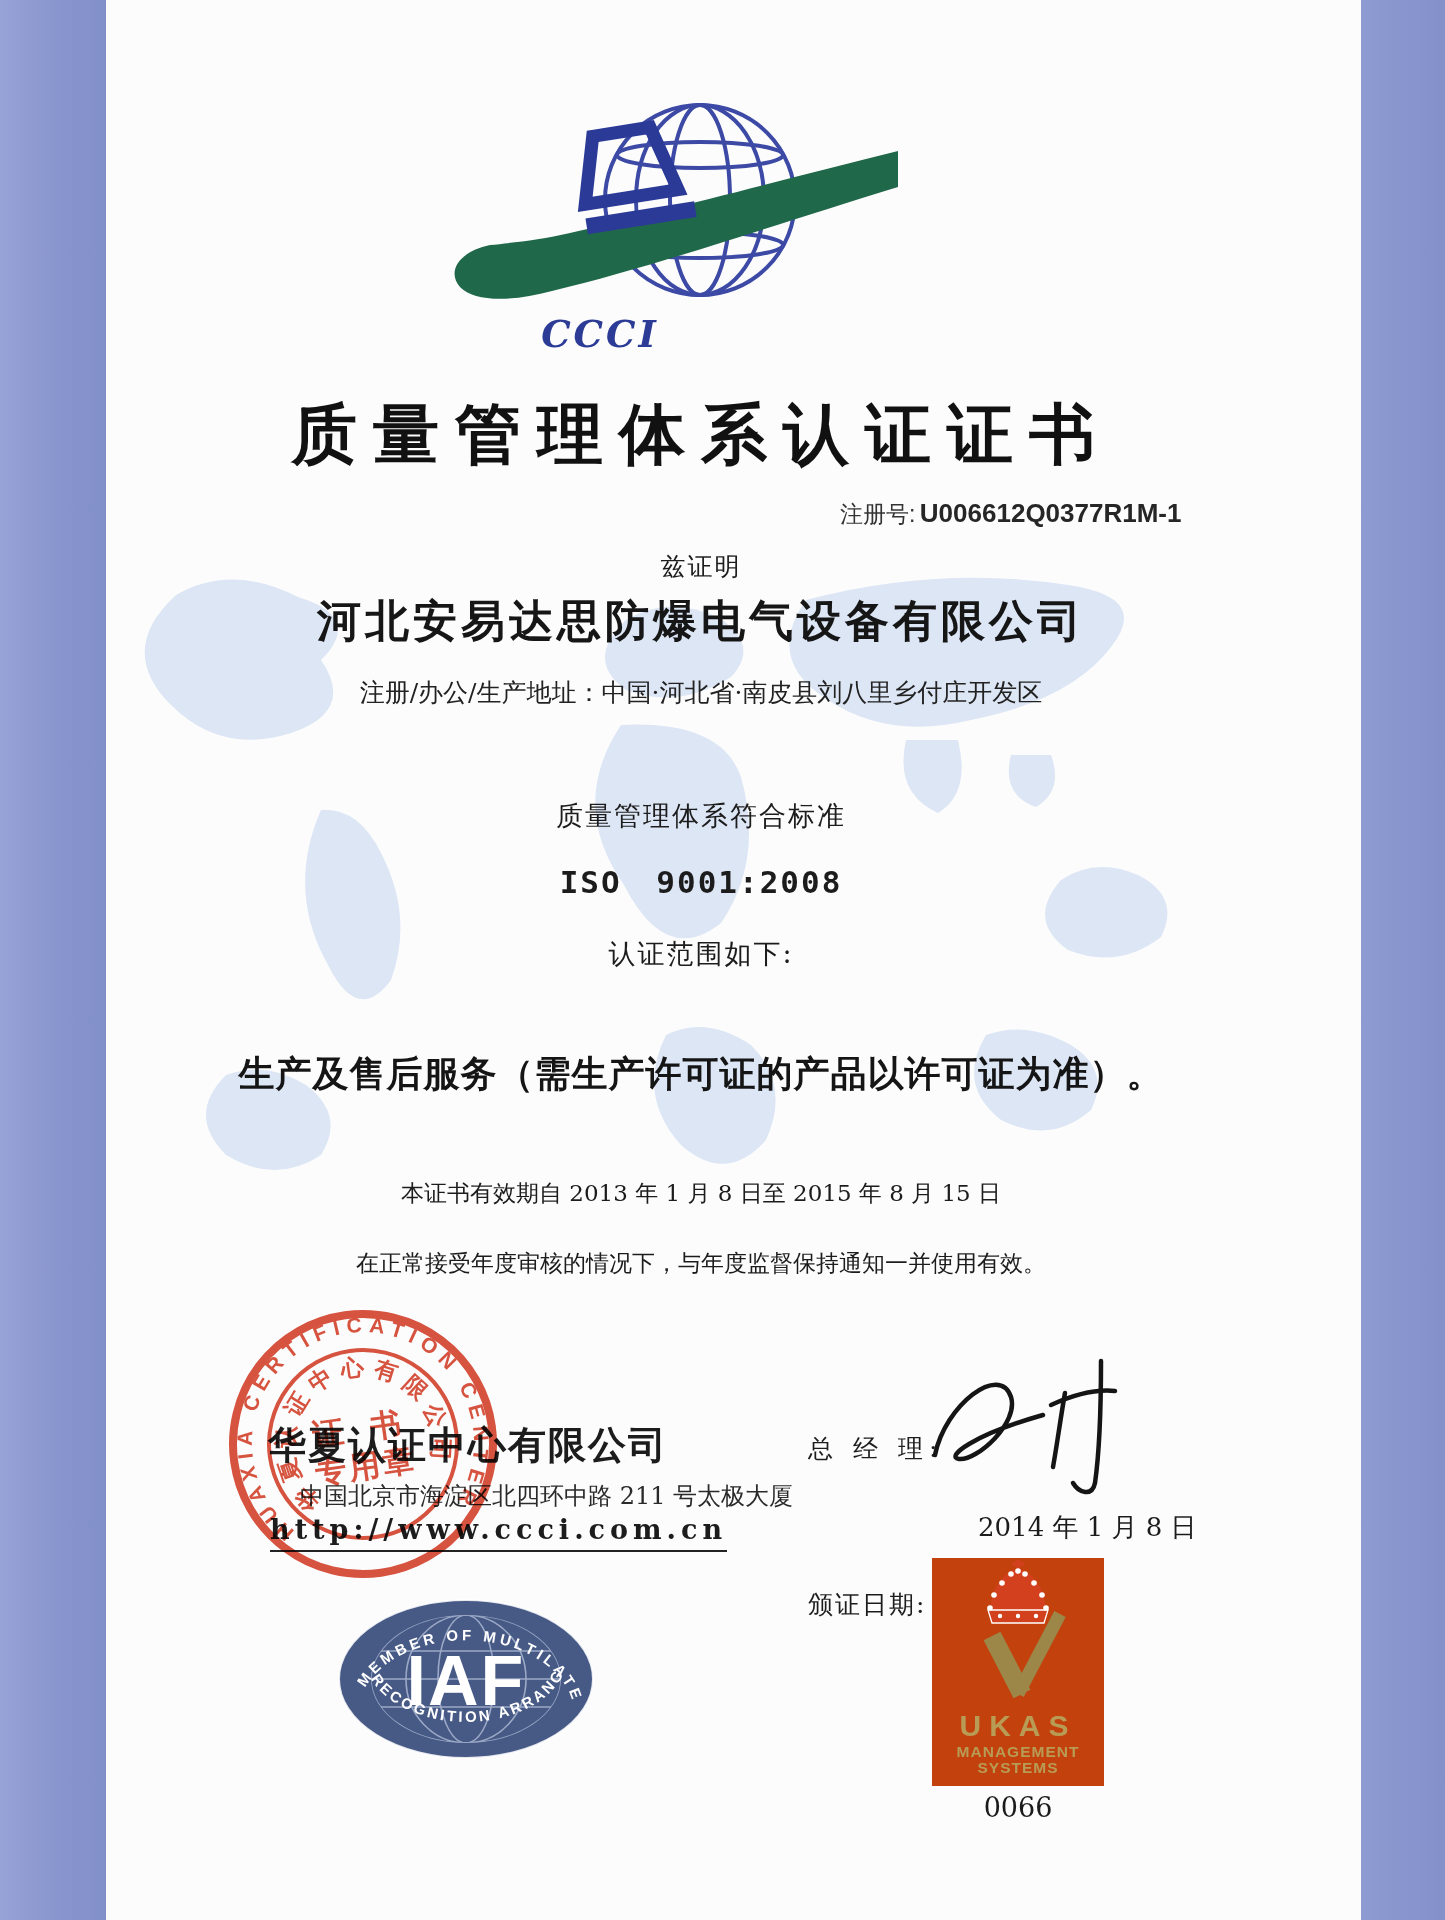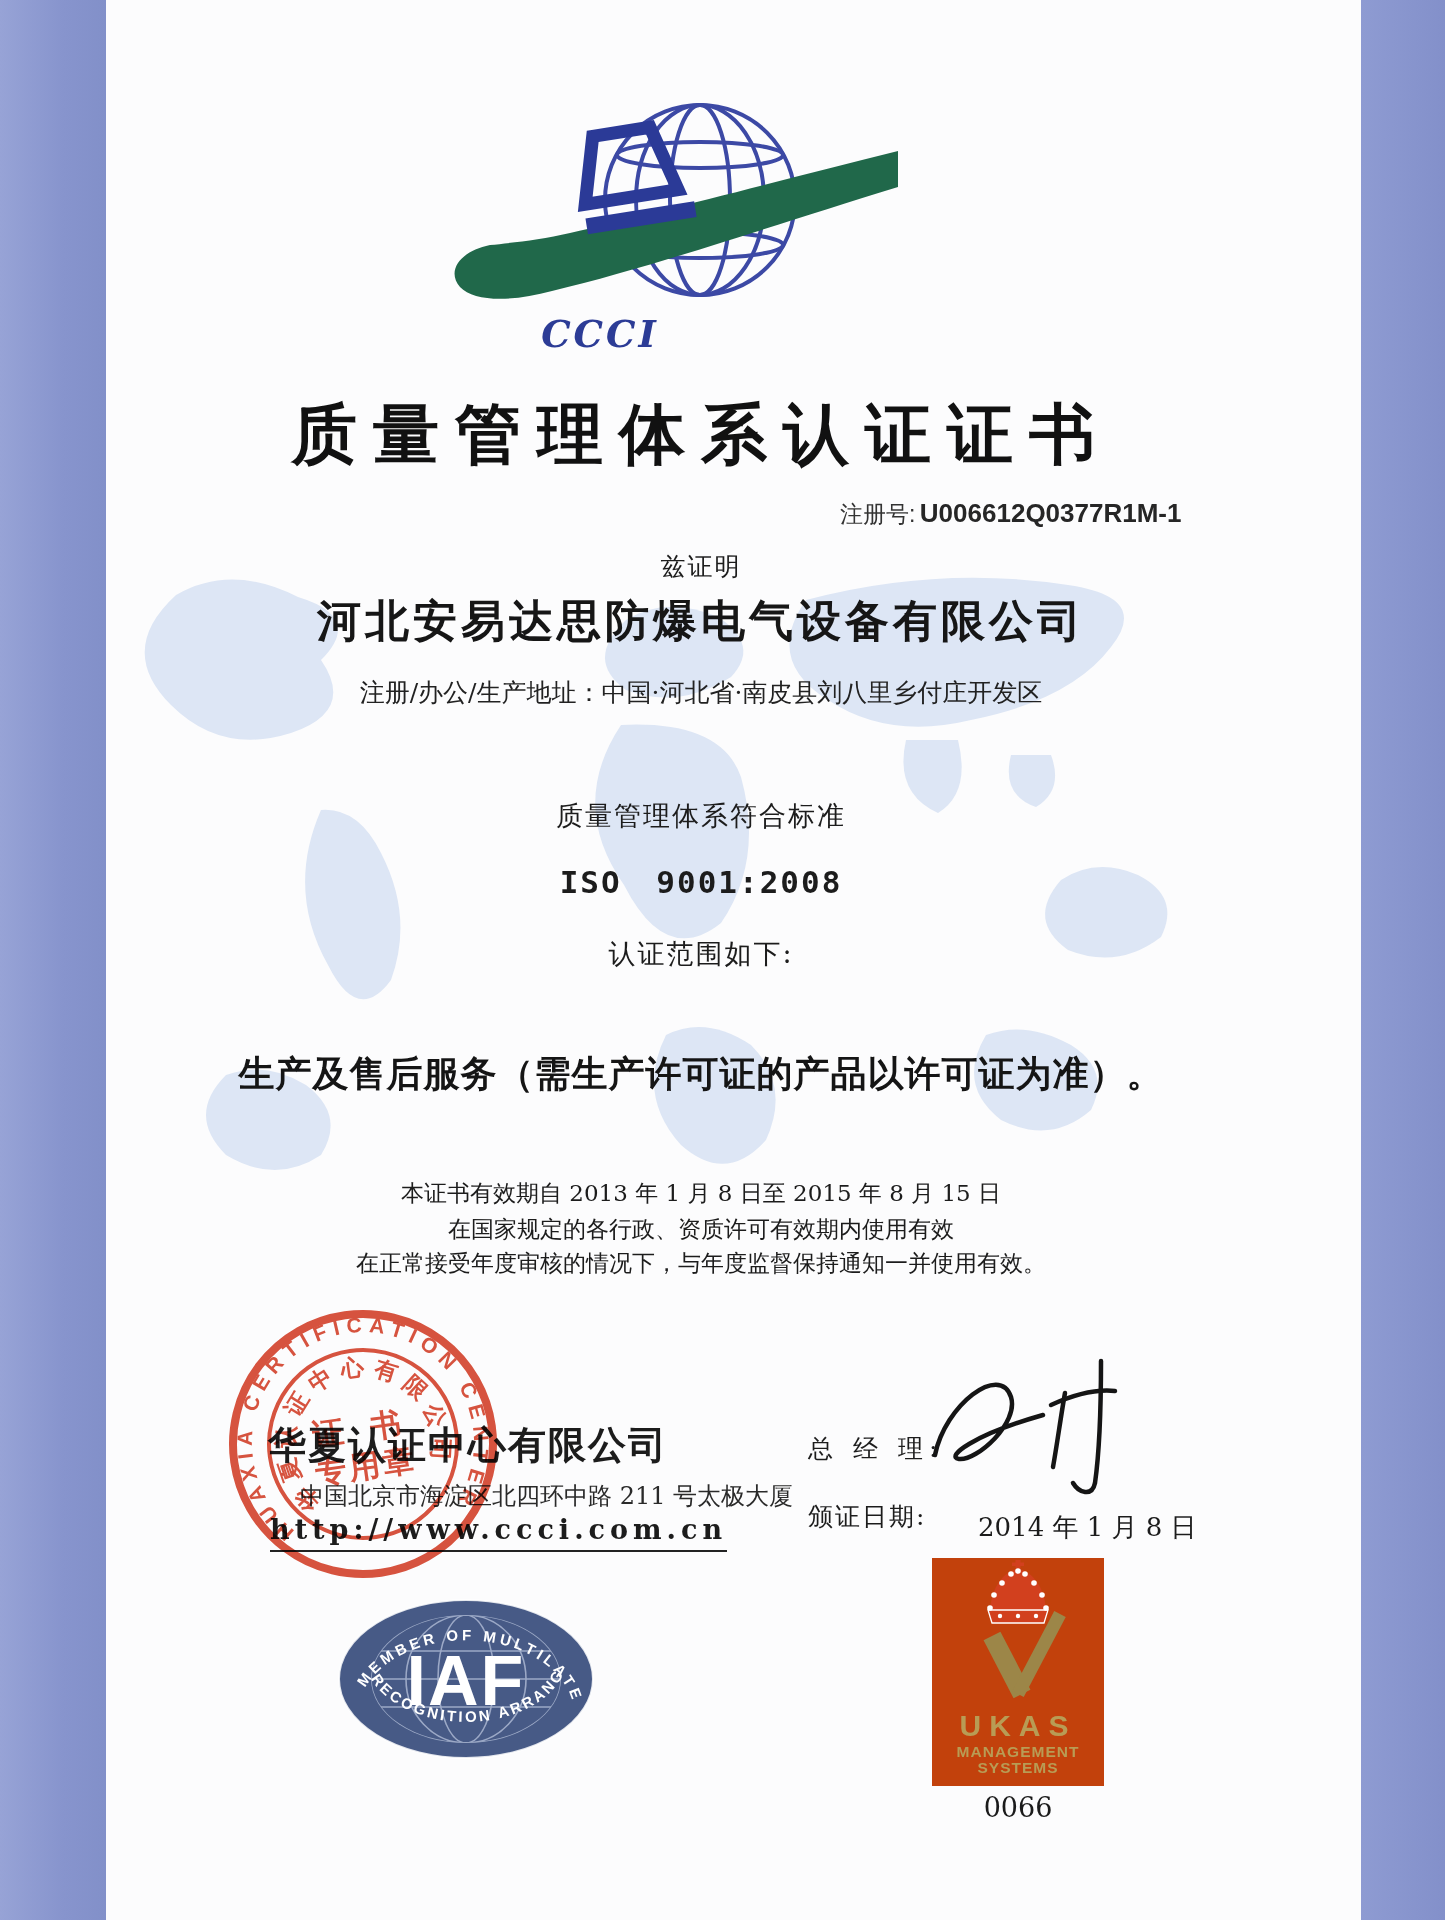--- a/index.html
+++ b/index.html
@@ -76,37 +76,36 @@
   <div class="cwrap serif" style="top:550px;font-size:25px;letter-spacing:2px;">兹证明</div>
   <div class="cwrap serif company-name" style="top:592px;">河北安易达思防爆电气设备有限公司</div>
   <div class="cwrap serif body-line" style="top:676px;font-size:25px;">注册/办公/生产地址：中国·河北省·南皮县刘八里乡付庄开发区</div>
 
   <div class="cwrap serif" style="top:798px;font-size:27px;letter-spacing:2px;">质量管理体系符合标准</div>
   <div class="cwrap mono" style="top:864px;font-size:31px;font-weight:bold;letter-spacing:2px;word-spacing:14px;">ISO 9001:2008</div>
   <div class="cwrap serif" style="top:936px;font-size:27px;letter-spacing:2px;">认证范围如下:</div>
   <div class="cwrap serif scope" style="top:1050px;">生产及售后服务（需生产许可证的产品以许可证为准）。</div>
 
   <div class="cwrap serif" style="top:1178px;font-size:23px;">本证书有效期自 2013 年 1 月 8 日至 2015 年 8 月 15 日</div>
-  <div class="cwrap serif" style="top:1214px;font-size:23px;">在国家规定的各行政、资质许可有效期内使用有效</div>
   <div class="cwrap serif" style="top:1248px;font-size:23px;">在正常接受年度审核的情况下，与年度监督保持通知一并使用有效。</div>
 
   <div class="abs serif" style="left:268px;top:1420px;font-size:38px;font-weight:bold;letter-spacing:2px;white-space:nowrap;">华夏认证中心有限公司</div>
   <div class="abs serif" style="left:300px;top:1480px;font-size:24px;white-space:nowrap;color:#2a2a2a;">中国北京市海淀区北四环中路 211 号太极大厦</div>
   <div class="abs serif url-line" style="left:270px;top:1514px;font-size:27px;white-space:nowrap;">http://www.ccci.com.cn</div>
 
   <div class="abs serif" style="left:808px;top:1432px;font-size:25px;letter-spacing:6px;white-space:nowrap;">总 经 理:</div>
   <svg class="abs" style="left:915px;top:1335px;width:255px;height:165px;" viewBox="0 0 255 165">
     <g fill="none" stroke="#151515" stroke-width="4.5" stroke-linecap="round">
       <path d="M20,120 C30,70 85,28 96,62 C104,88 62,126 44,124 C30,122 58,100 128,80"></path>
       <path d="M150,58 C146,80 142,110 138,132"></path>
       <path d="M136,70 C158,60 182,54 200,56"></path>
       <path d="M186,26 C186,70 184,120 180,148 C177,162 164,158 158,148"></path>
     </g>
   </svg>
-  <div class="abs serif" style="left:808px;top:1500px;font-size:25px;letter-spacing:2px;white-space:nowrap;">颁证日期:</div>
+  <div class="abs serif" style="left:808px;top:1588px;font-size:25px;letter-spacing:2px;white-space:nowrap;">颁证日期:</div>
   <div class="abs serif" style="left:978px;top:1510px;font-size:26px;white-space:nowrap;">2014 年 1 月 8 日</div>
 
   <svg class="abs" style="left:218px;top:1299px;width:290px;height:290px;opacity:.9;mix-blend-mode:multiply;transform:rotate(-8deg);" viewBox="0 0 290 290">
     <g fill="none" stroke="#d5412a">
       <circle cx="145" cy="145" r="130" stroke-width="8"></circle>
       <circle cx="145" cy="145" r="94" stroke-width="4"></circle>
     </g>
     <defs>
       <path id="ringPath" d="M67,223 A111,111 0 1 1 223,223"></path>
       <path id="cnArc" d="M96,196 A70,70 0 1 1 194,196"></path>

